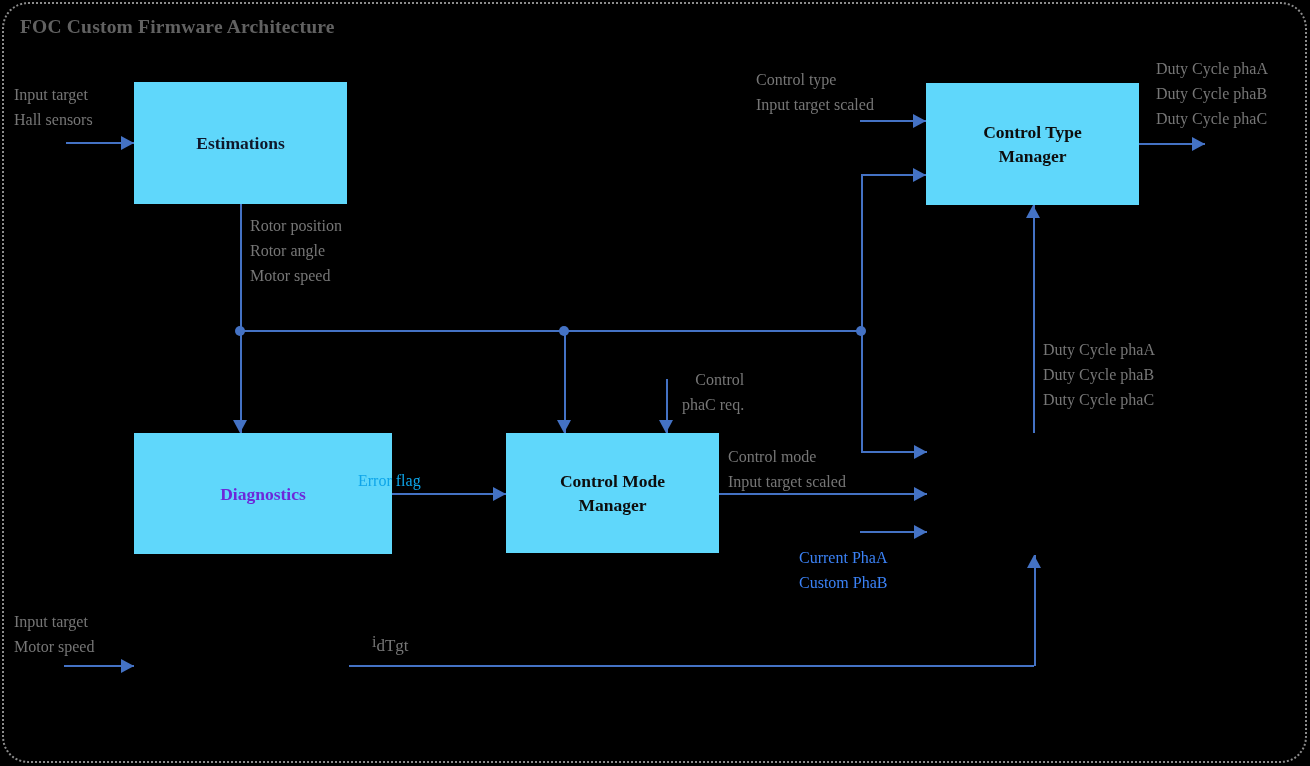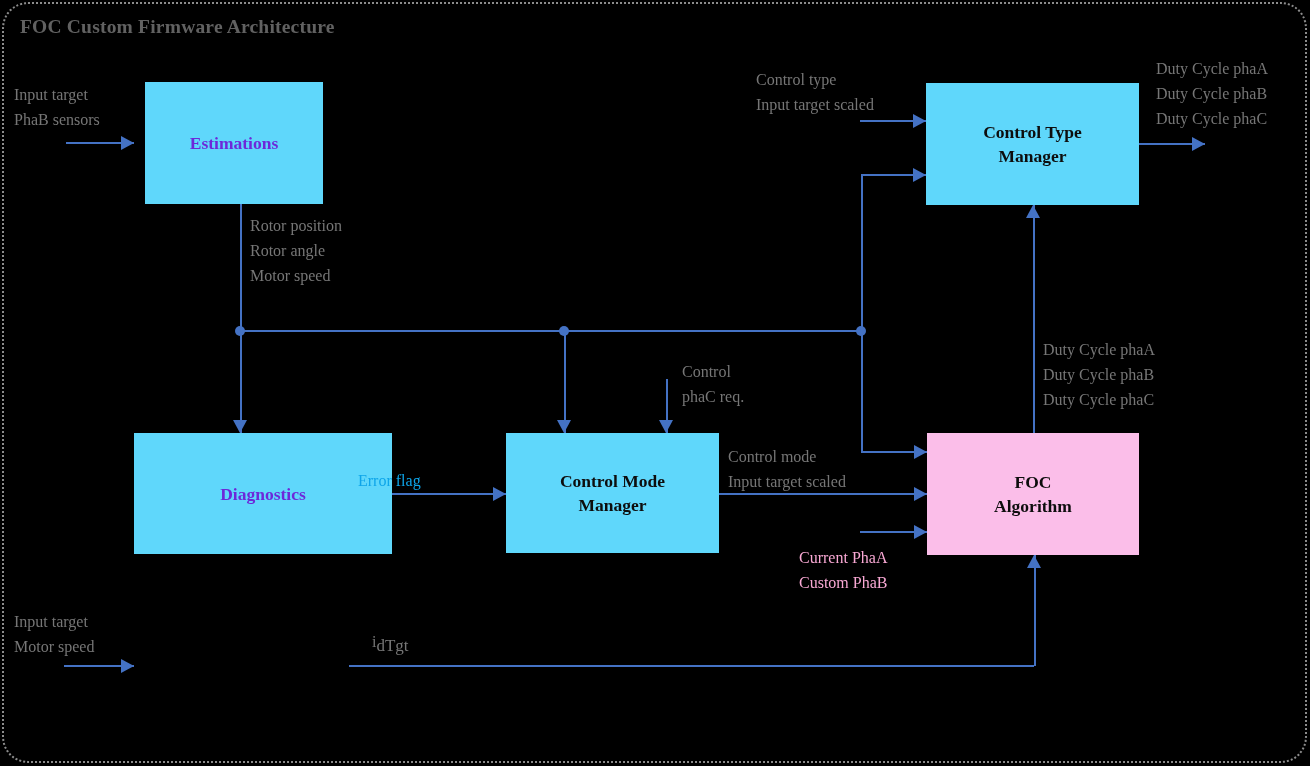--- a/index.html
+++ b/index.html
@@ -51,58 +51,56 @@
     <div class="arr" style="left: 659px; top: 420px; border-left: 7px solid transparent; border-right: 7px solid transparent; border-top: 13px solid rgb(68, 114, 196);"></div>
     <div class="arr" style="left: 493px; top: 487px; border-top: 7px solid transparent; border-bottom: 7px solid transparent; border-left: 13px solid rgb(68, 114, 196);"></div>
     <div class="arr" style="left: 914px; top: 487px; border-top: 7px solid transparent; border-bottom: 7px solid transparent; border-left: 13px solid rgb(68, 114, 196);"></div>
     <div class="arr" style="left: 914px; top: 525px; border-top: 7px solid transparent; border-bottom: 7px solid transparent; border-left: 13px solid rgb(68, 114, 196);"></div>
     <div class="arr" style="left: 1026px; top: 205px; border-left: 7px solid transparent; border-right: 7px solid transparent; border-bottom: 13px solid rgb(68, 114, 196);"></div>
     <div class="arr" style="left: 121px; top: 659px; border-top: 7px solid transparent; border-bottom: 7px solid transparent; border-left: 13px solid rgb(68, 114, 196);"></div>
     <div class="arr" style="left: 1027px; top: 555px; border-left: 7px solid transparent; border-right: 7px solid transparent; border-bottom: 13px solid rgb(68, 114, 196);"></div>
     <div class="dot" style="left: 235px; top: 326px; background: rgb(68, 114, 196);"></div>
     <div class="dot" style="left: 559px; top: 326px; background: rgb(68, 114, 196);"></div>
     <div class="dot" style="left: 856px; top: 326px; background: rgb(68, 114, 196);"></div>
-    <div class="node" style="left: 134px; top: 82px; width: 178px; height: 122px; background: rgb(95, 215, 251); color: #6d28d9; margin-left: 11px;">Estimations</div>
+    <div class="node" style="left: 134px; top: 82px; width: 213px; height: 122px; background: rgb(95, 215, 251); color: #0f172a;">Estimations</div>
     <div class="node" style="left: 926px; top: 83px; width: 213px; height: 122px; background: rgb(95, 215, 251); color: rgb(13, 13, 13);">Control Type
 Manager</div>
     <div class="node" style="left: 134px; top: 433px; width: 258px; height: 121px; background: rgb(95, 215, 251); color: #6d28d9;">Diagnostics</div>
     <div class="node" style="left: 506px; top: 433px; width: 213px; height: 120px; background: rgb(95, 215, 251); color: rgb(13, 13, 13);">Control Mode
 Manager</div>
-    <div class="node" style="left: 927px; top: 433px; width: 212px; height: 122px; background: rgb(251, 190, 233); color: rgb(13, 13, 13);">FOC
-Algorithm</div>
     <div class="lbl" style="left: 14px; top: 82px; color: rgb(118, 118, 118);">
       <div>Input target</div>
-      <div>PhaB sensors</div>
+      <div>Hall sensors</div>
     </div>
     <div class="lbl" style="left: 250px; top: 213px; color: rgb(118, 118, 118);">
       <div>Rotor position</div>
       <div>Rotor angle</div>
       <div>Motor speed</div>
     </div>
     <div class="lbl" style="left: 756px; top: 67px; color: rgb(118, 118, 118);">
       <div>Control type</div>
       <div>Input target scaled</div>
     </div>
     <div class="lbl" style="left: 1156px; top: 56px; color: rgb(118, 118, 118);">
       <div>Duty Cycle phaA</div>
       <div>Duty Cycle phaB</div>
       <div>Duty Cycle phaC</div>
     </div>
-    <div class="lbl" style="left: 682px; top: 359px; color: rgb(118, 118, 118);">
+    <div class="lbl" style="left: 682px; top: 367px; color: rgb(118, 118, 118); text-align: right;">
       <div>Control</div>
       <div>phaC req.</div>
     </div>
     <div class="lbl" style="left: 358px; top: 468px; color: #0ea5e9;">
       <div>Error flag</div>
     </div>
     <div class="lbl" style="left: 728px; top: 444px; color: rgb(118, 118, 118);">
       <div>Control mode</div>
       <div>Input target scaled</div>
     </div>
-    <div class="lbl" style="left: 799px; top: 545px; color: #f9a8d4;">
+    <div class="lbl" style="left: 799px; top: 545px; color: #3b82f6;">
       <div>Current PhaA</div>
       <div>Custom PhaB</div>
     </div>
     <div class="lbl" style="left: 1043px; top: 337px; color: rgb(118, 118, 118);">
       <div>Duty Cycle phaA</div>
       <div>Duty Cycle phaB</div>
       <div>Duty Cycle phaC</div>
     </div>
     <div class="lbl" style="left: 14px; top: 609px; color: rgb(118, 118, 118);">
       <div>Input target</div>

